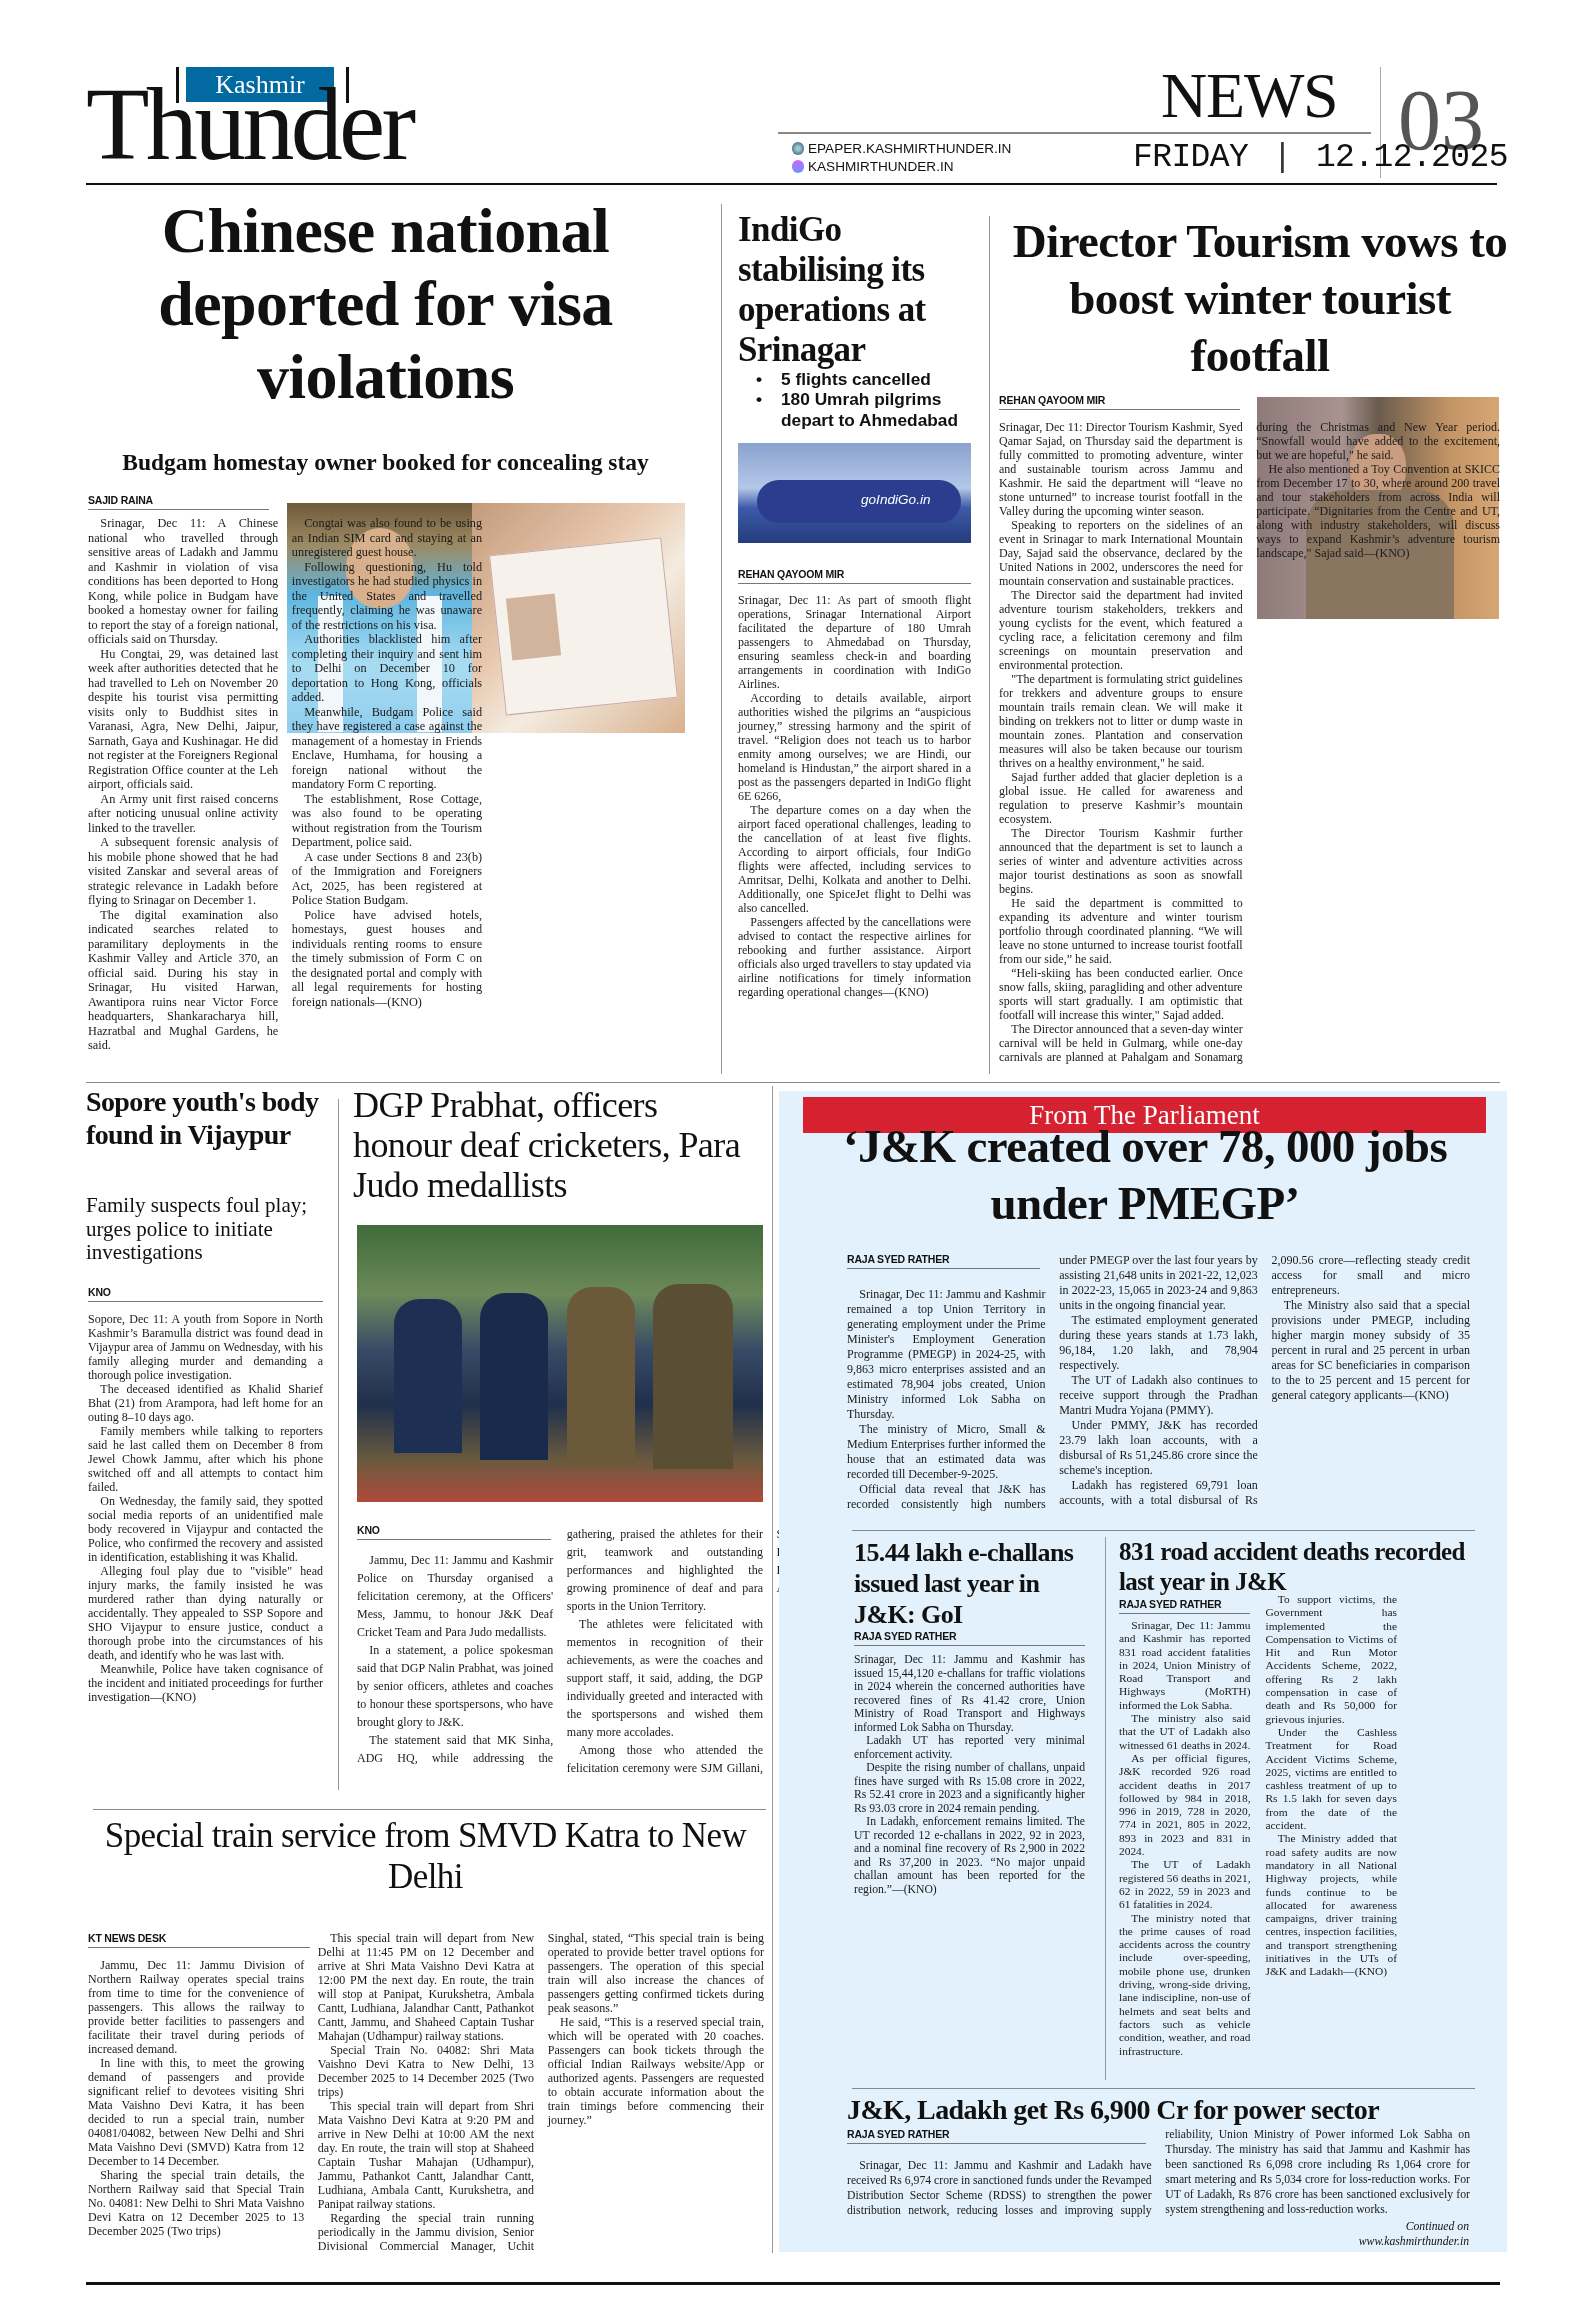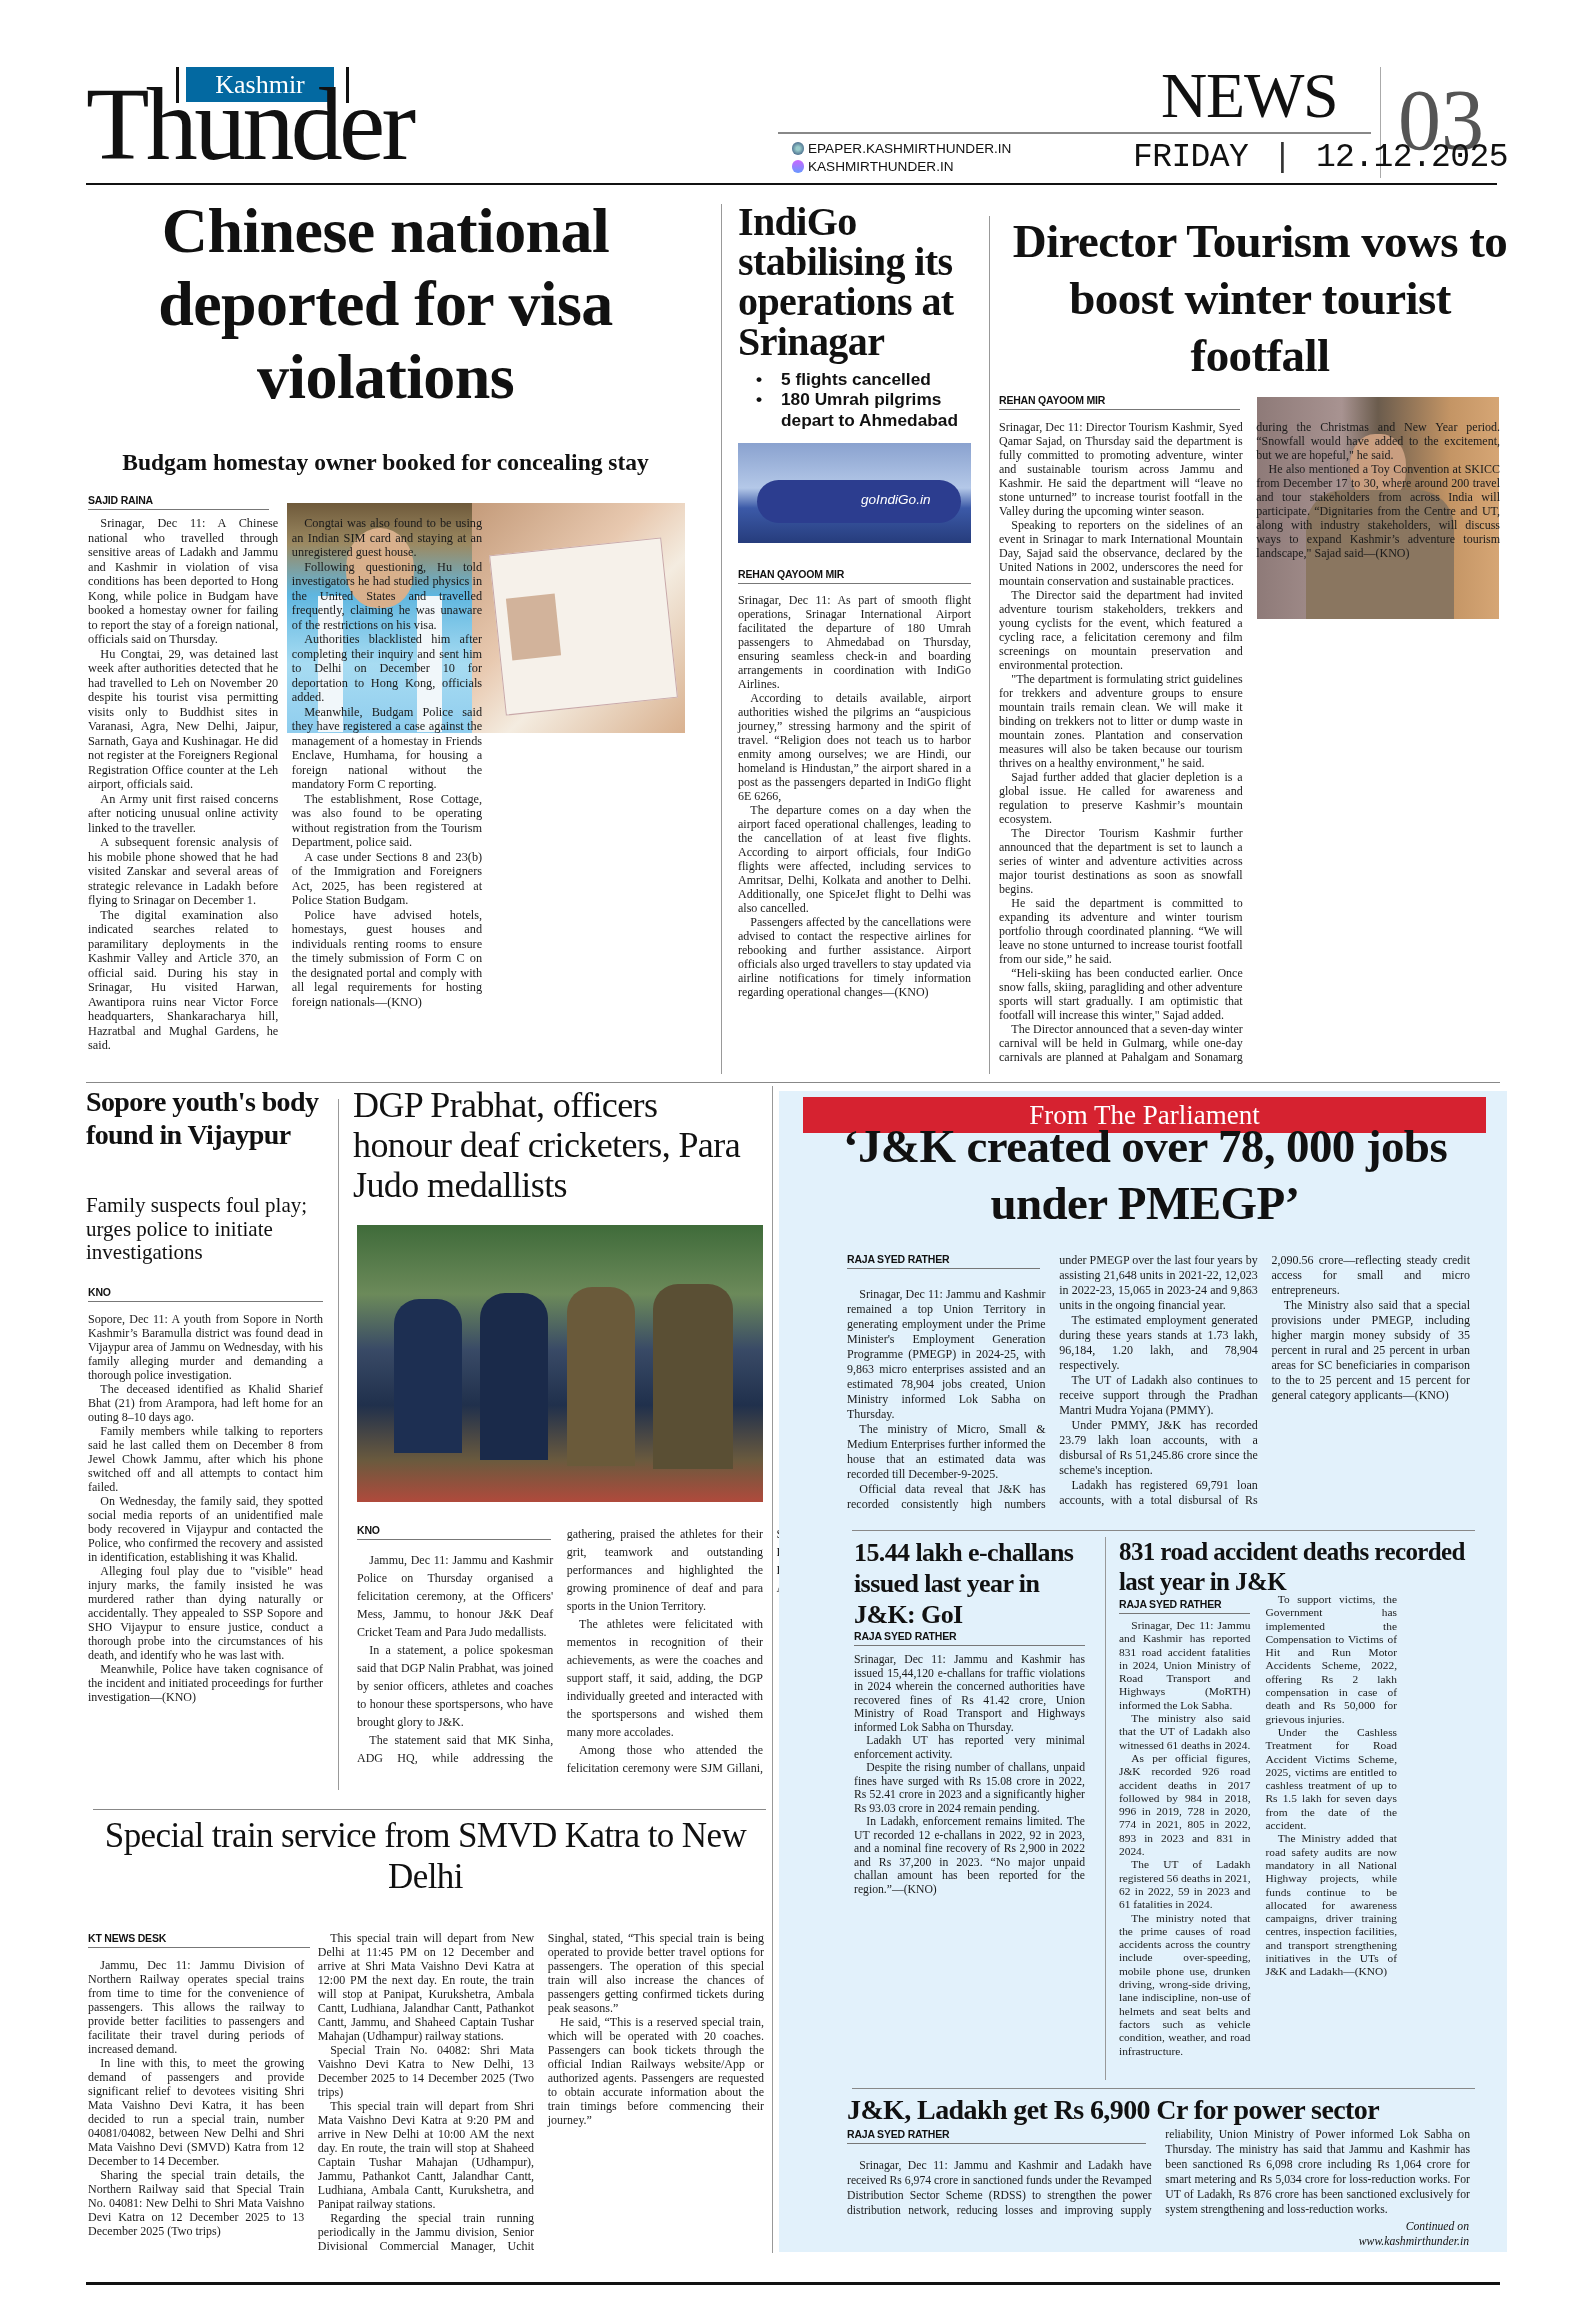--- a/index.html
+++ b/index.html
@@ -89,21 +89,21 @@
     <p>Meanwhile, Budgam Police said they have registered a case against the management of a homestay in Friends Enclave, Humhama, for housing a foreign national without the mandatory Form C reporting.</p>
     <p>The establishment, Rose Cottage, was also found to be operating without registration from the Tourism Department, police said.</p>
     <p>A case under Sections 8 and 23(b) of the Immigration and Foreigners Act, 2025, has been registered at Police Station Budgam.</p>
     <p>Police have advised hotels, homestays, guest houses and individuals renting rooms to ensure the timely submission of Form C on the designated portal and comply with all legal requirements for hosting foreign nationals—(KNO)</p>
   </div>
 </div>
 
 <div class="vline" style="left:721px;top:204px;height:870px"></div>
 
 <div>
-  <h2 class="abs serif" style="left:738px;top:202px;width:241px;font-weight:bold;font-size:40px;line-height:40px;letter-spacing:-0.6px">IndiGo stabilising its operations at Srinagar</h2>
+  <h2 class="abs serif" style="left:738px;top:210px;width:241px;font-weight:bold;font-size:35px;line-height:40px;letter-spacing:-0.6px">IndiGo stabilising its operations at Srinagar</h2>
   <ul class="abs sans" style="left:756px;top:369px;width:228px;font-weight:bold;font-size:17.3px;line-height:20.4px;list-style:none">
     <li style="position:relative;padding-left:25px"><span style="position:absolute;left:0">•</span><span>5 flights cancelled</span></li>
     <li style="position:relative;padding-left:25px"><span style="position:absolute;left:0">•</span><span>180 Umrah pilgrims depart to Ahmedabad</span></li>
   </ul>
   <div class="photo" style="left:738px;top:443px;width:233px;height:100px;background:linear-gradient(180deg,#8aa2cf 0%,#b4c8e8 45%,#3c5aa8 65%,#263c7c 100%)">
     <div style="position:absolute;left:18.5px;top:37px;width:204px;height:43px;border-radius:21.6px;background:#2c3d8f"></div>
     <div style="position:absolute;left:123px;top:49px;color:#fff;font-family:'Liberation Sans',sans-serif;font-size:13.6px;font-style:italic">goIndiGo.in</div>
   </div>
   <div class="abs byline" style="left:738px;top:568px;width:233px">REHAN QAYOOM MIR</div>
   <div class="abs body-text" style="left:738px;top:593px;width:233px;font-size:12px;line-height:14px">

